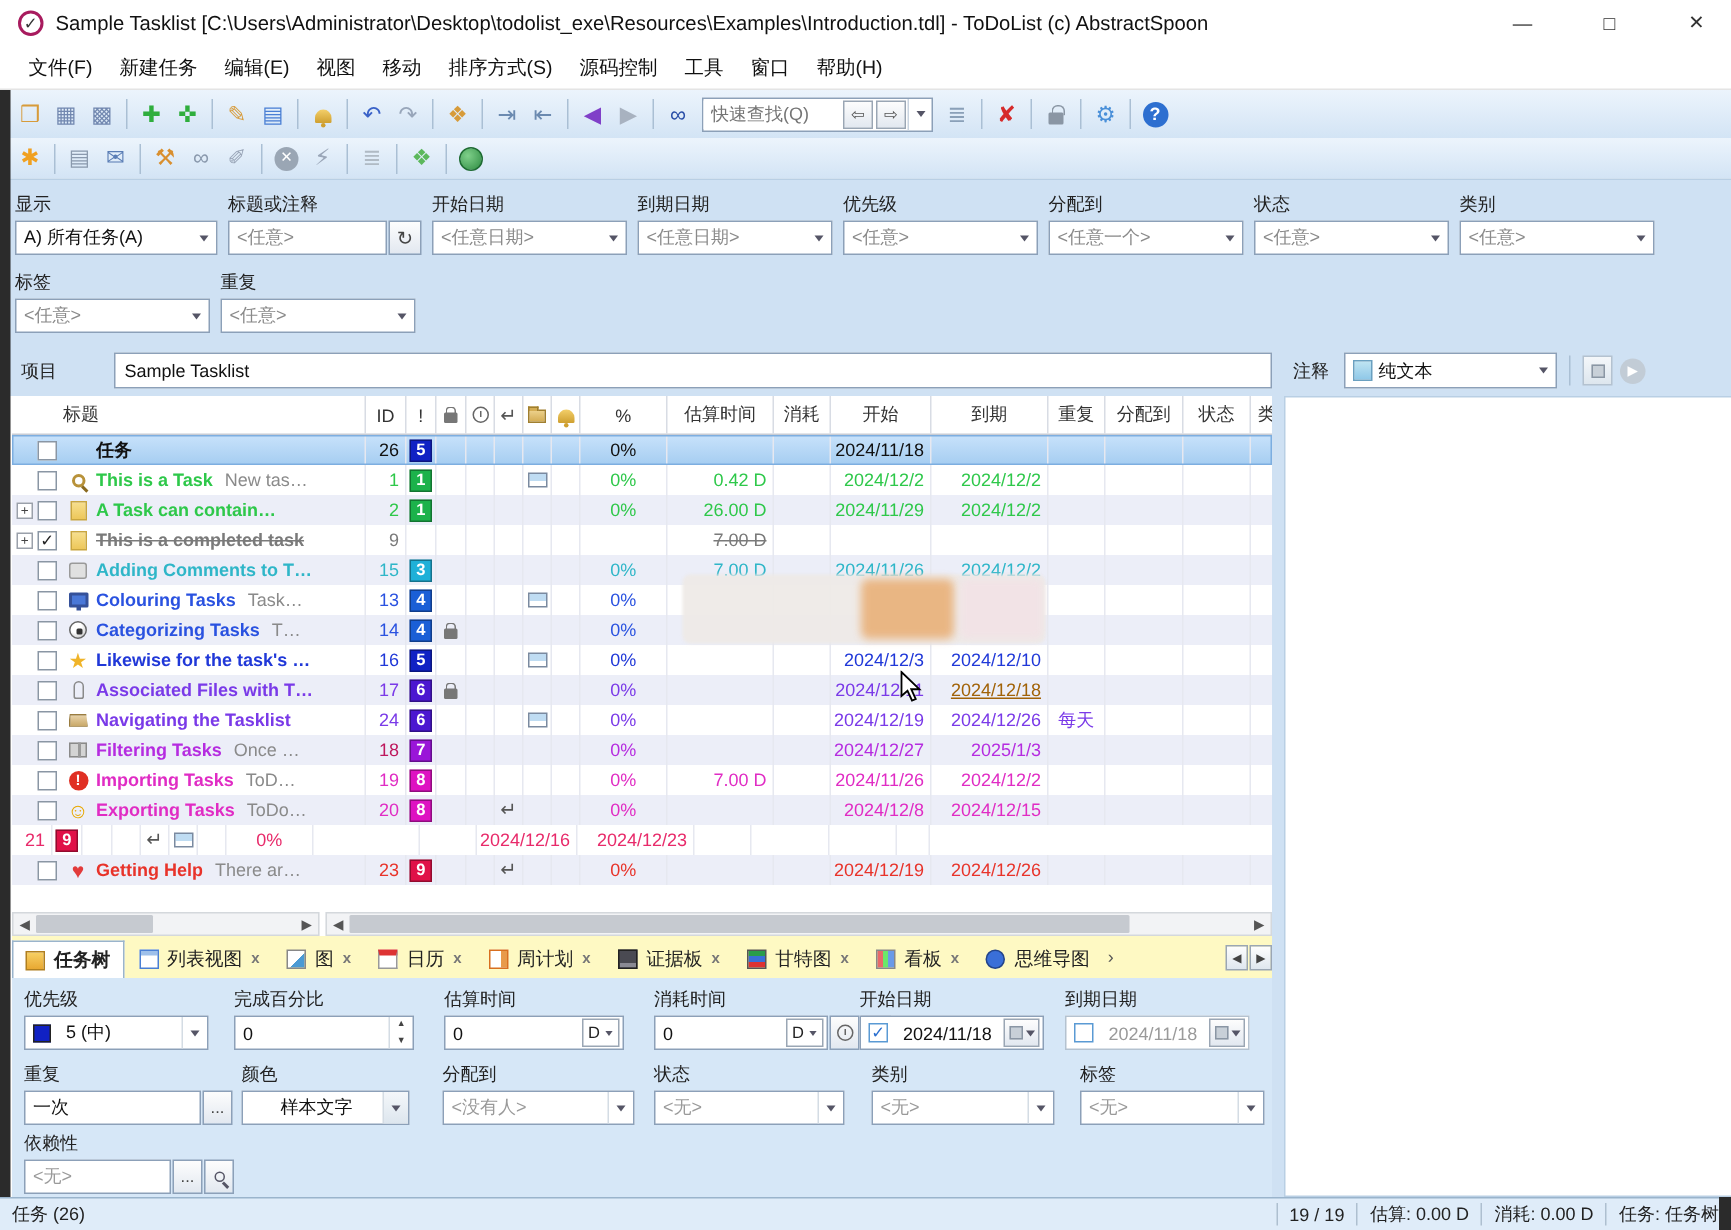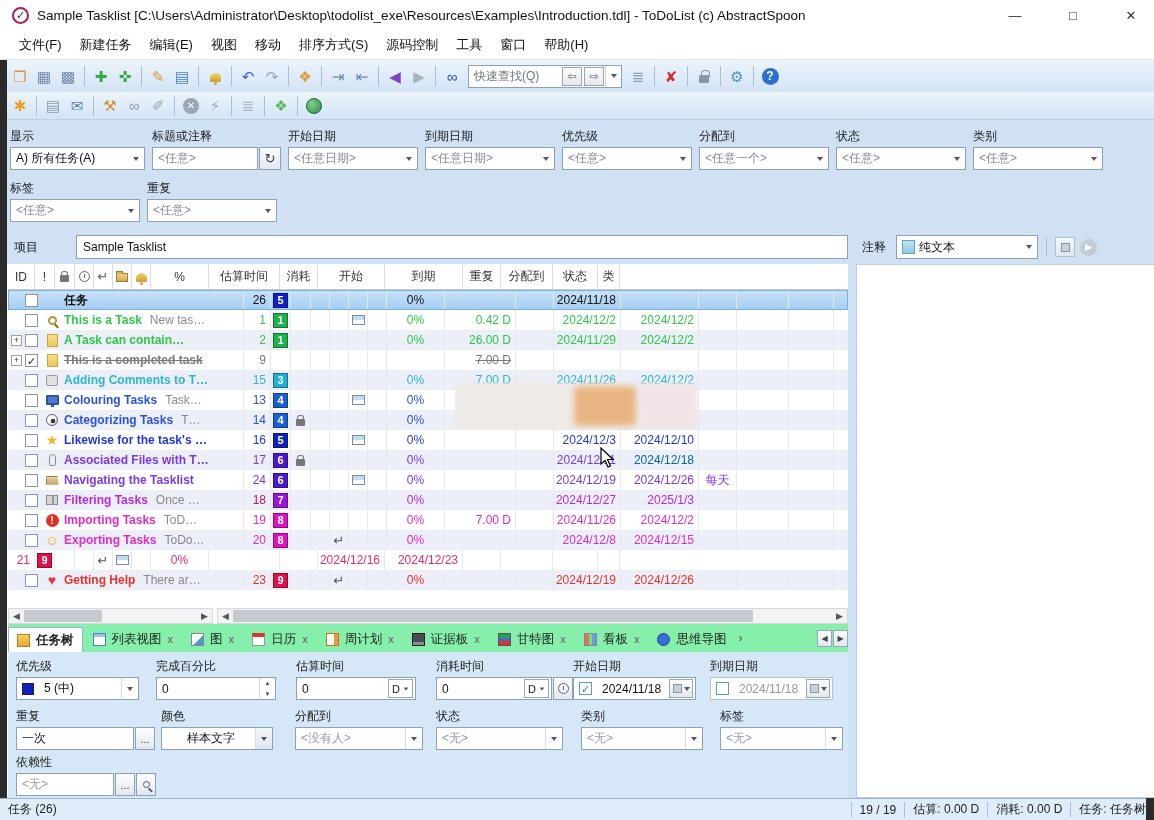--- a/index.html
+++ b/index.html
@@ -120,21 +120,21 @@
   .cursor-svg { position:absolute; z-index:9; }
 
   
   .hscroll-row { position:absolute; left:8px; top:608px; width:840px; height:16px; display:flex; }
   .sb { background:#f2f3f5; border:1px solid #d4d8dc; display:flex; align-items:center; height:16px; }
   .sb-arrow { width:15px; height:14px; display:flex; align-items:center; justify-content:center; color:#555; font-size:9px; }
   .sb-thumb { height:12px; background:#c6cad0; border-radius:1px; }
   .sb-track { flex:1; }
 
   
-  .tabbar { position:absolute; left:8px; top:624px; width:840px; height:28px; background:#86efac; display:flex; align-items:flex-end; overflow:hidden; }
+  .tabbar { position:absolute; left:8px; top:624px; width:840px; height:28px; background:#fef9c3; display:flex; align-items:flex-end; overflow:hidden; }
   .vtab { display:flex; align-items:center; height:25px; padding:0 8px; margin-right:2px; font-size:12.5px; color:#222; white-space:nowrap; }
   .vtab.active { background:#fff; border:1px solid #9ab4cc; border-bottom:none; font-weight:bold; }
   .vtab-ic { width:13px; height:13px; margin-right:6px; flex:none; }
   .vtab-x { margin-left:6px; color:#777; font-size:10px; font-weight:bold; }
   .ti-tasktree { background:linear-gradient(#f7d064,#e8a832); border:1px solid #b07f1f; }
   .ti-listview { background:#fff; border:1px solid #4a7fd4; box-shadow:inset 0 3px 0 #9ec0ea; }
   .ti-chart { background:linear-gradient(135deg,#fff 55%,#4a9ad4 55%); border:1px solid #888; }
   .ti-calendar { background:#fff; border:1px solid #999; border-top:4px solid #d33; }
   .ti-planner { background:#fff; border:1px solid #d86f1f; box-shadow:inset -4px 0 0 #e89a4a; }
   .ti-board { background:#4a4a52; border:1px solid #222; box-shadow:inset 0 -3px 0 #8a8a94; }
@@ -442,20 +442,23 @@
     <div class="nh-sep"></div>
     <div class="nh-btn">
         <div class="cal-glyph" style="margin:0"></div>
       </div>
     <div class="nh-play">▶</div>
   </div>
 </div>
 
 <div class="main-left" id="tablewrap">
     <div class="thead">
+      <div class="h-cell left" style="width: 236px; flex: 0 0 auto;">
+        <span>标题</span>
+      </div>
       <div class="h-cell" style="width: 27px; flex: 0 0 auto;">
         <span>ID</span>
       </div>
       <div class="h-cell" style="width: 20px; flex: 0 0 auto;">
         <span>!</span>
       </div>
       <div class="h-cell" style="width: 20px; flex: 0 0 auto;">
         <div class="sh-lock"></div>
       </div>
       <div class="h-cell" style="width: 19px; flex: 0 0 auto;">
@@ -746,21 +749,21 @@
         <div class="sh-lock"></div>
       </div>
       <div class="t-cell" style="width: 19px; flex: 0 0 auto;"></div>
       <div class="t-cell c" style="width: 19px; flex: 0 0 auto;"></div>
       <div class="t-cell c" style="width: 19px; flex: 0 0 auto;"></div>
       <div class="t-cell" style="width: 19px; flex: 0 0 auto;"></div>
       <div class="t-cell c" style="color: rgb(122, 58, 232); width: 58px; flex: 0 0 auto;">0%</div>
       <div class="t-cell r" style="color: rgb(122, 58, 232); width: 71px; flex: 0 0 auto;"></div>
       <div class="t-cell" style="width: 38px; flex: 0 0 auto;"></div>
       <div class="t-cell r" style="color: rgb(122, 58, 232); width: 67px; flex: 0 0 auto;">2024/12/11</div>
-      <div class="t-cell r" style="color: #0369a1; width: 78px; flex: 0 0 auto;">2024/12/18</div>
+      <div class="t-cell r" style="color: #a16207; width: 78px; flex: 0 0 auto; text-decoration: underline;">2024/12/18</div>
       <div class="t-cell c" style="color: rgb(122, 58, 232); width: 38px; flex: 0 0 auto;"></div>
       <div class="t-cell" style="width: 52px; flex: 0 0 auto;"></div>
       <div class="t-cell" style="width: 45px; flex: 0 0 auto;"></div>
       <div class="t-cell" style="width: 22px; flex: 0 0 auto;"></div>
     </div>
     <div class="trow">
       <div class="t-cell title-cell" style="width: 236px; flex: 0 0 auto;">
         <div class="expand-spacer"></div>
         <div class="chk"></div>
         <div class="row-ic">

